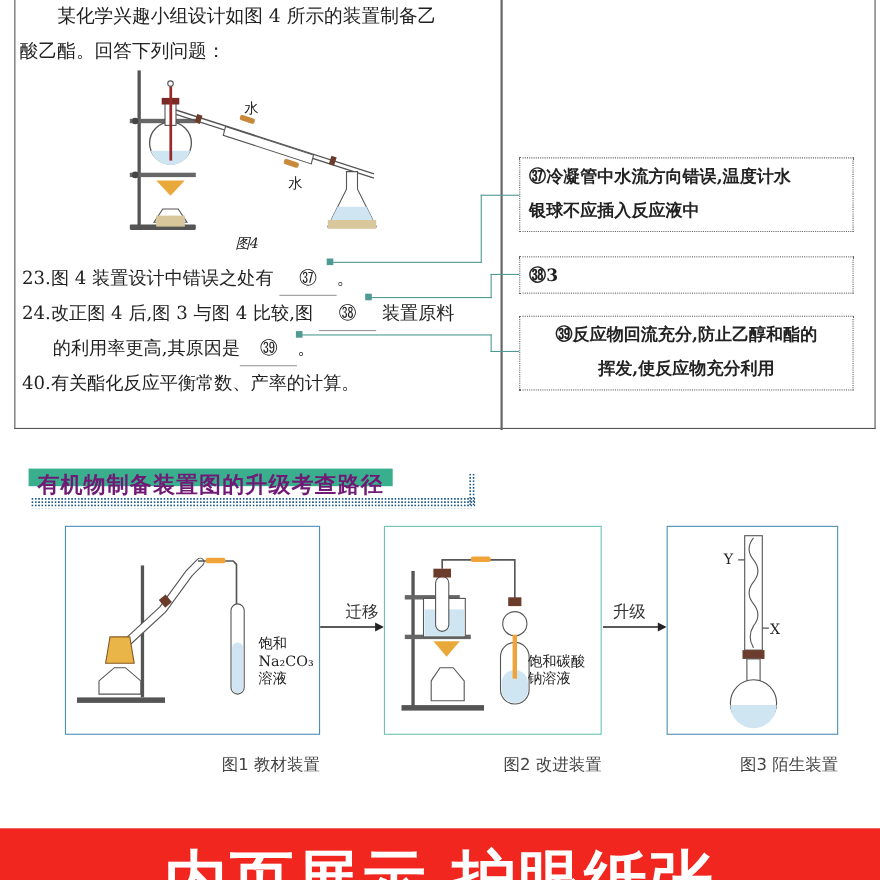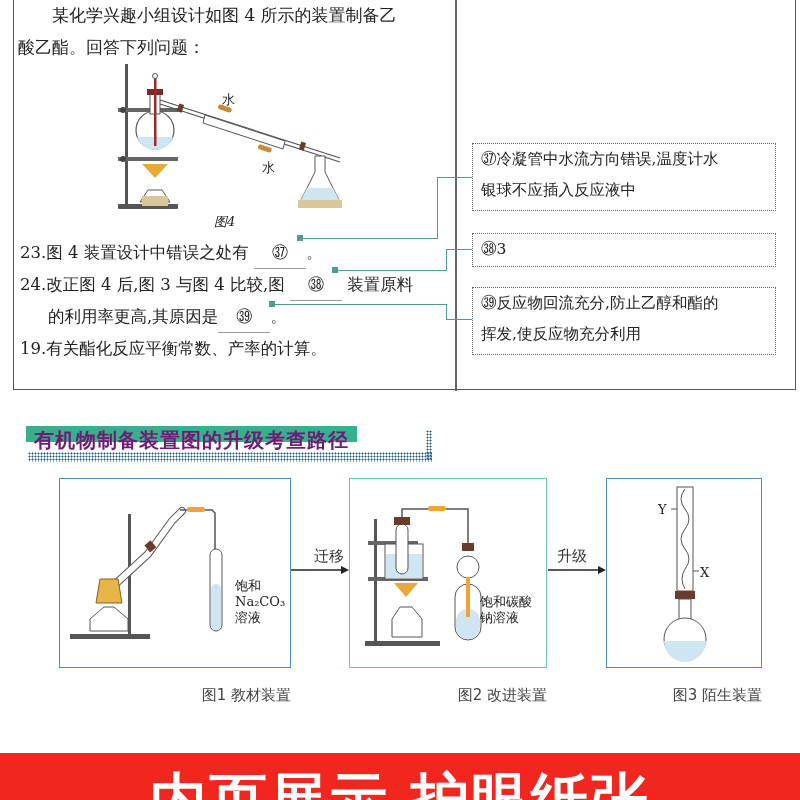--- a/index.html
+++ b/index.html
@@ -6,21 +6,21 @@
   body{width:800px;height:800px;background:#ffffff;position:relative;overflow:hidden;
        font-family:"DejaVu Serif","Liberation Serif",serif;color:#222;}
   .abs{position:absolute;}
   
   .page-box{left:13px;top:-2px;width:783px;height:392px;border:1.5px solid #555;border-top:none;box-sizing:border-box;background:#fff;}
   .divider{left:455px;top:0;width:1.5px;height:391px;background:#666;}
   .intro{font-size:17px;line-height:30px;}
   .q{font-size:16.5px;line-height:30px;white-space:nowrap;}
   .blank{display:inline-block;border-bottom:1px solid #999;text-align:center;}
   .circ{font-size:16px;}
-  .ans{border:1.3px dotted #666;box-sizing:border-box;font-size:15.5px;line-height:31px;padding:0 8px;}
+  .ans{border:1.3px dotted #666;box-sizing:border-box;font-size:15.5px;line-height:31px;padding:0 8px;font-weight:bold;}
   .conn{background:#4f9a93;}
   .dot{width:6px;height:6px;background:#4f9a93;}
   
   .sec-title{left:26px;top:426px;height:16px;background:#3aaf8e;color:#701a75;
      font-family:"DejaVu Sans","Liberation Sans",sans-serif;font-weight:bold;font-size:20px;
      line-height:28px;padding:0 8px;letter-spacing:1px;}
   .sec-dots{left:28px;top:452px;width:404px;height:10px;
      background-image:radial-gradient(#1f5a8a 0.9px,transparent 1.1px);background-size:3px 3px;}
   .sec-dots-r{left:426px;top:430px;width:6px;height:30px;
      background-image:radial-gradient(#1f5a8a 0.9px,transparent 1.1px);background-size:3px 3px;}
@@ -86,21 +86,21 @@
 </div>
 <div class="abs q" style="left:20px;top:270px;">
   <span>24.</span><span>改正图 4 后,图 3 与图 4 比较,图</span>
   <span class="blank circ" style="width:52px;">㊳</span>
   <span>装置原料</span>
 </div>
 <div class="abs q" style="left:48px;top:302px;">
   <span>的利用率更高,其原因是</span><span class="blank circ" style="width:52px;">㊴</span><span>。</span>
 </div>
 <div class="abs q" style="left:20px;top:334px;">
-  <span>19.</span><span>有关酯化反应平衡常数、产率的计算。</span>
+  <span>40.</span><span>有关酯化反应平衡常数、产率的计算。</span>
 </div>
 
 <div class="abs conn" style="left:300px;top:238px;width:138px;height:1.3px;"></div>
 <div class="abs conn" style="left:437px;top:177px;width:1.3px;height:62px;"></div>
 <div class="abs conn" style="left:437px;top:177px;width:35px;height:1.3px;"></div>
 <div class="abs dot" style="left:297px;top:235px;"></div>
 
 <div class="abs conn" style="left:335px;top:270px;width:112px;height:1.3px;"></div>
 <div class="abs conn" style="left:446px;top:249px;width:1.3px;height:22px;"></div>
 <div class="abs conn" style="left:446px;top:249px;width:26px;height:1.3px;"></div>
@@ -111,21 +111,21 @@
 <div class="abs conn" style="left:446px;top:319px;width:26px;height:1.3px;"></div>
 <div class="abs dot" style="left:269px;top:301px;"></div>
 
 <div class="abs ans" style="left:472px;top:143px;width:304px;height:68px;">
   <div>㊲冷凝管中水流方向错误,温度计水</div>
   <div>银球不应插入反应液中</div>
 </div>
 <div class="abs ans" style="left:472px;top:233px;width:304px;height:34px;">
   <div>㊳3</div>
 </div>
-<div class="abs ans" style="left:472px;top:287px;width:304px;height:68px;">
+<div class="abs ans" style="left:472px;top:287px;width:304px;height:68px;text-align:center;">
   <div>㊴反应物回流充分,防止乙醇和酯的</div>
   <div>挥发,使反应物充分利用</div>
 </div>
 
 <div class="abs sec-title">有机物制备装置图的升级考查路径</div>
 <div class="abs sec-dots"></div>
 <div class="abs sec-dots-r"></div>
 
 <div class="abs fig-frame" style="left:59px;top:478px;width:232px;height:190px;">
   <svg width="229" height="187" viewBox="0 0 229 187">

